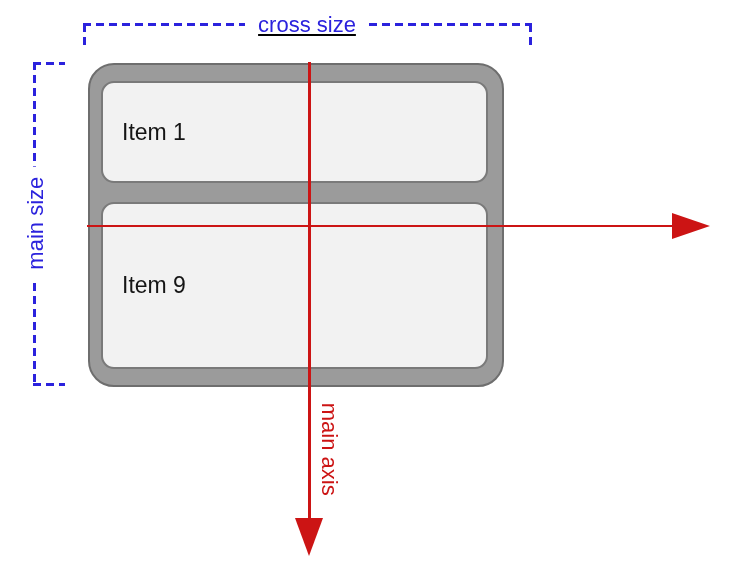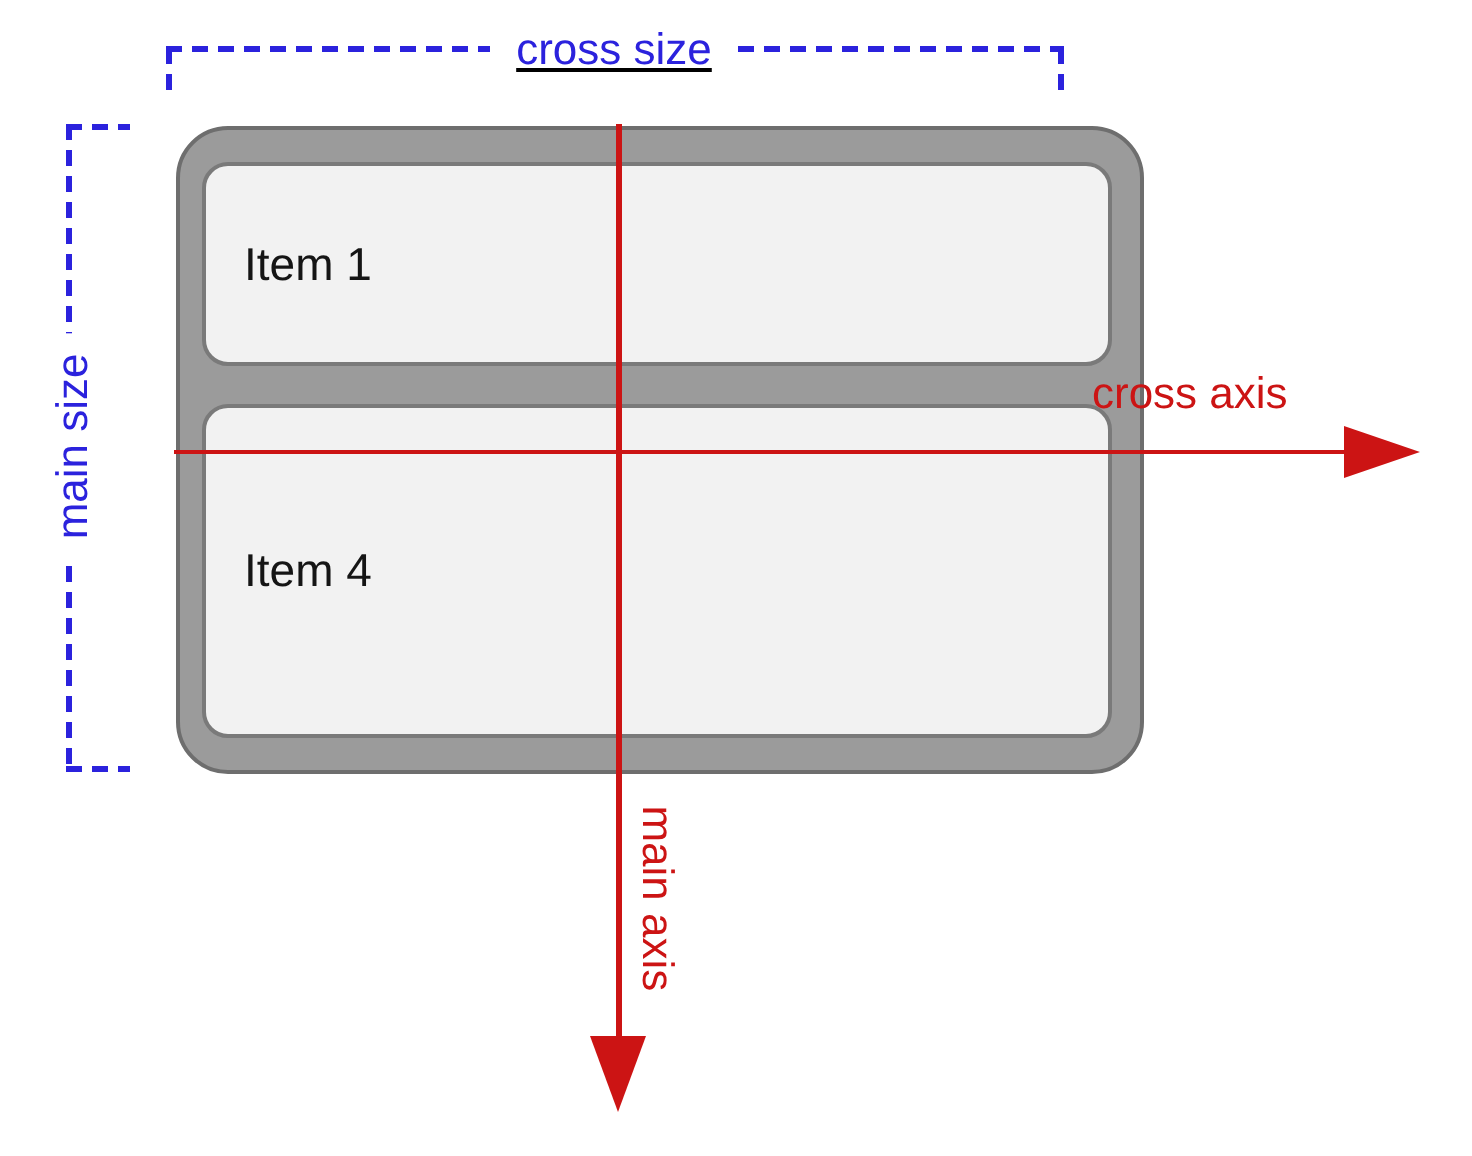--- a/index.html
+++ b/index.html
@@ -92,21 +92,21 @@
   }
   #ca-label { position: absolute; left: 546px; top: 184px; }
   #ma-label-box { left: 309px; top: 394px; width: 38px; height: 110px; }
   #ma-label-box .red-label { transform: rotate(90deg); }
 
   
   .flex-container {
     position: absolute;
     left: 88px;
     top: 63px;
-    width: 484px;
+    width: 416px;
     height: 324px;
     box-sizing: border-box;
     background: var(--container-fill, #9b9b9b);
     border: 2px solid var(--container-stroke, #6e6e6e);
     border-radius: 26px;
     display: flex;
     flex-direction: column;
     padding: 16px 14px 16px 11px;
     gap: 19px;
   }
@@ -141,27 +141,26 @@
   <div class="dash-h" id="ms-tick-b"></div>
   <div class="label-box" id="ms-label-box">
     <span class="blue-label">main size</span>
   </div>
 
   <div class="flex-container">
     <div class="flex-item item-1">
       <span>Item 1</span>
     </div>
     <div class="flex-item item-2">
-      <span>Item 4</span>
+      <span>Item 9</span>
     </div>
   </div>
 
   <div class="red-line-h" id="ca-line"></div>
   <div class="arrow-right" id="ca-arrow"></div>
-  <span class="red-label" id="ca-label">cross axis</span>
 
   <div class="red-line-v" id="ma-line"></div>
   <div class="arrow-down" id="ma-arrow"></div>
   <div class="label-box" id="ma-label-box">
     <span class="red-label">main axis</span>
   </div>
 
 </div>
 
 </body></html>

